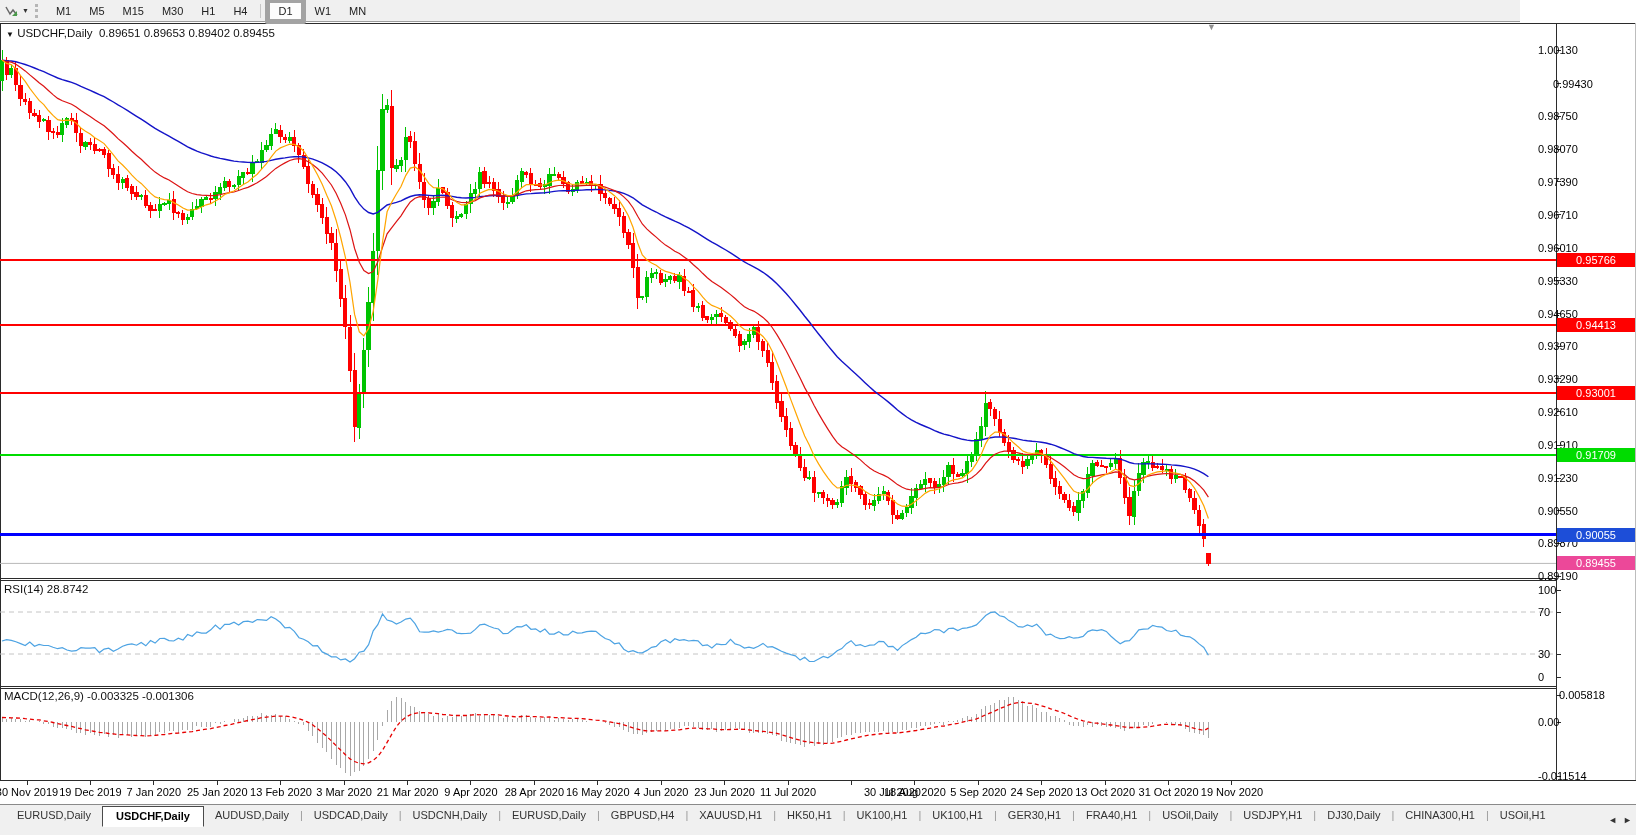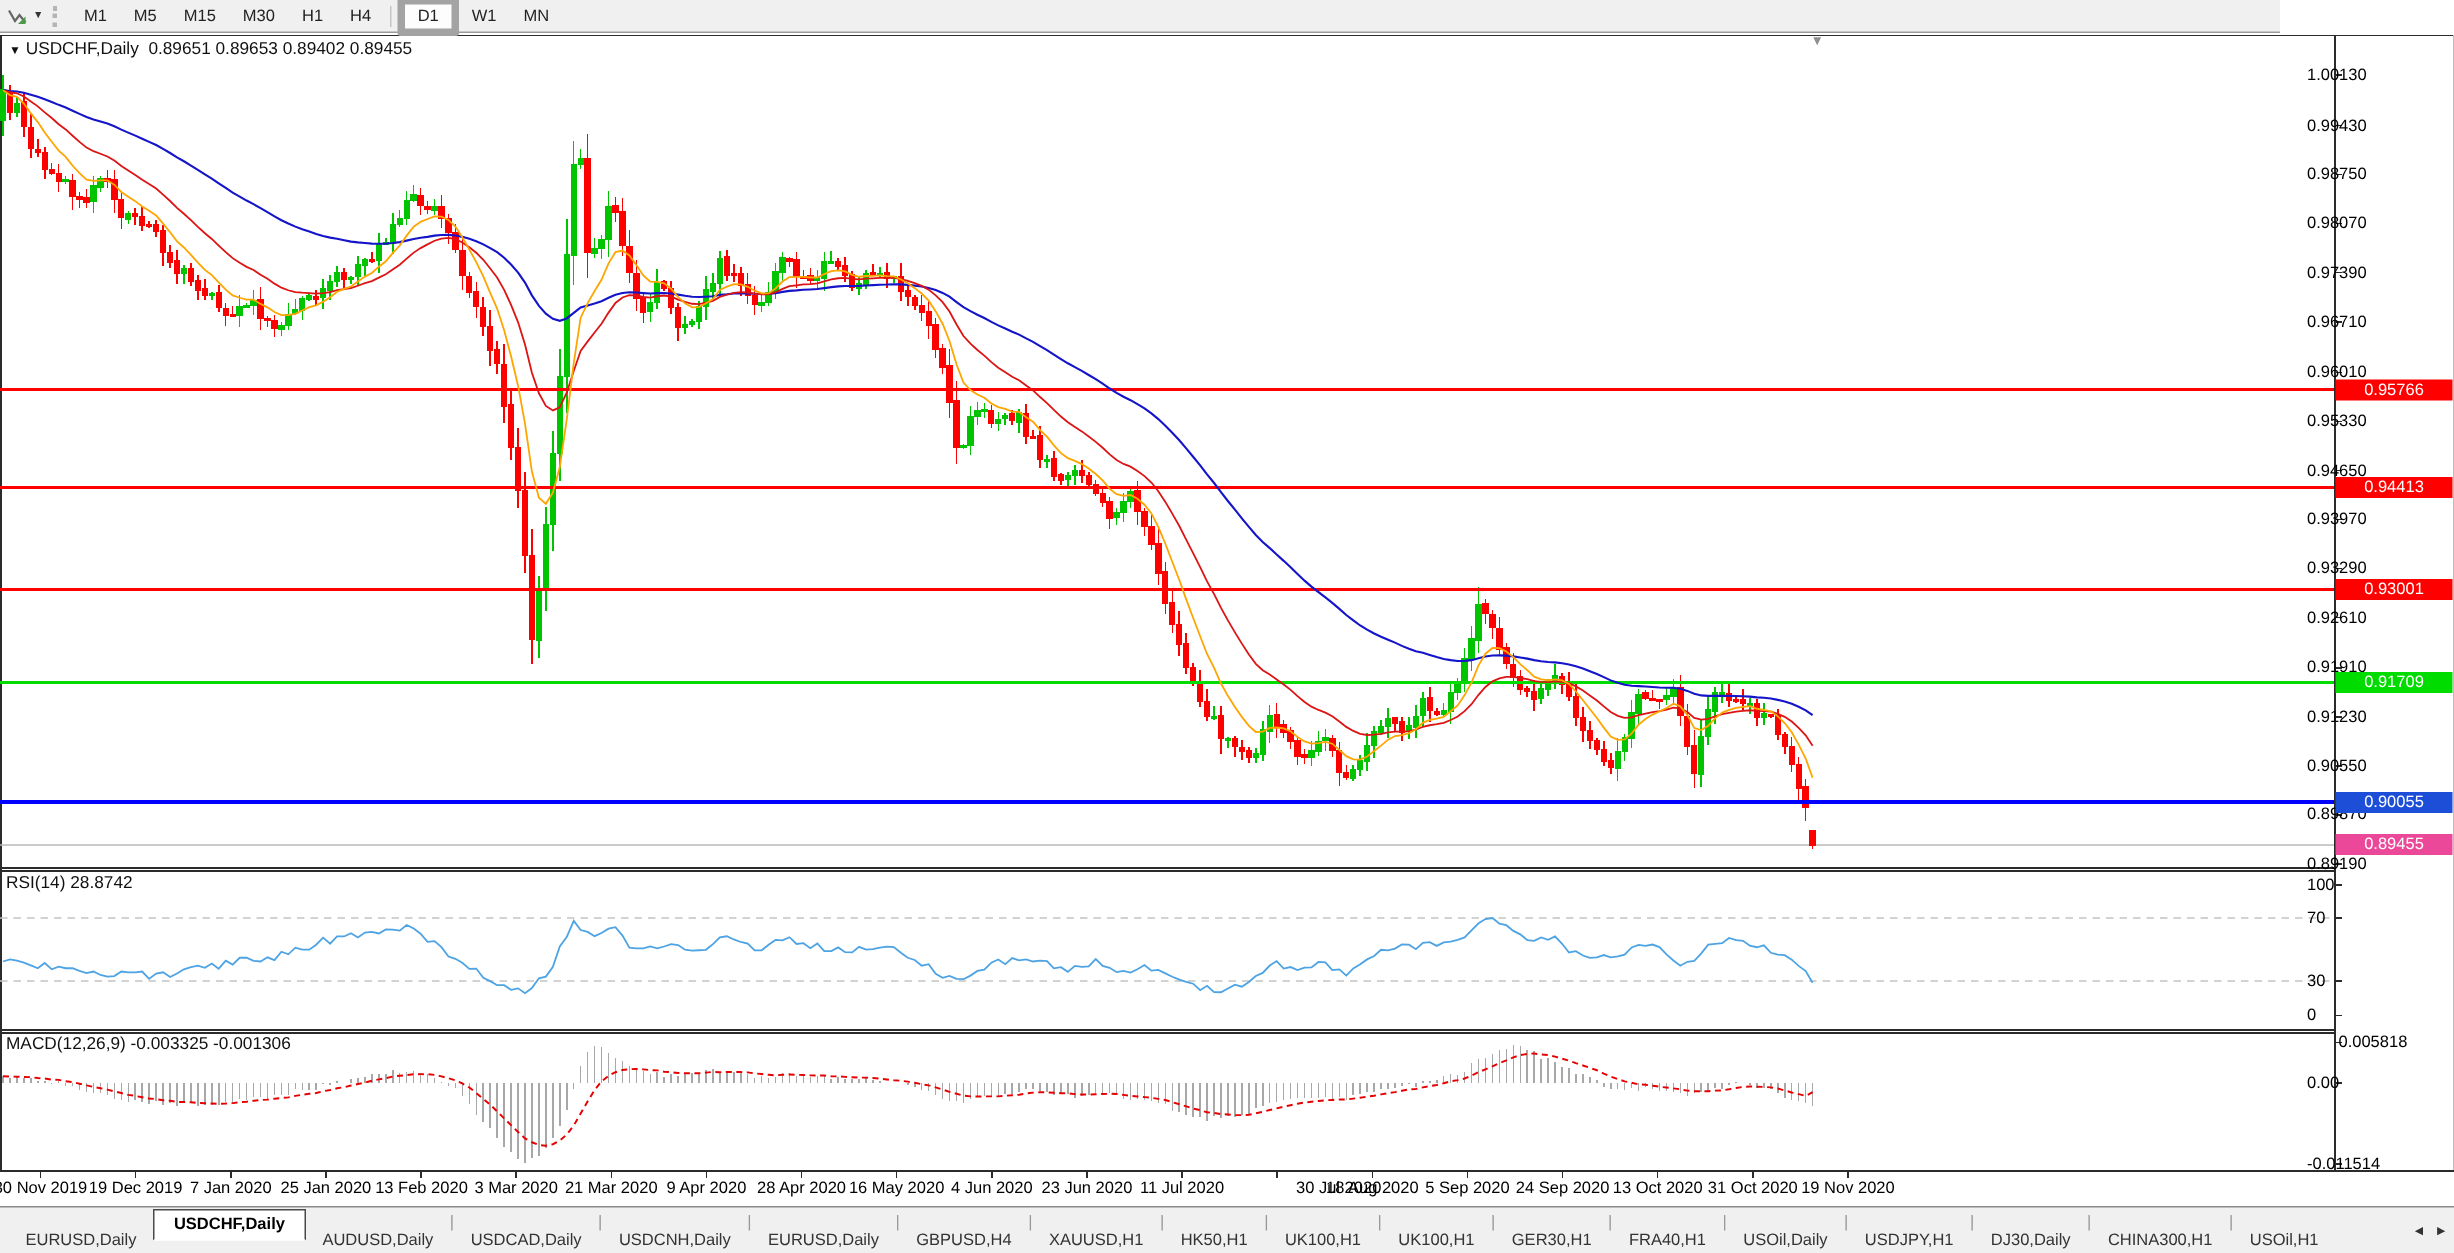--- a/index.html
+++ b/index.html
@@ -12,21 +12,21 @@
   .tf-btn{font-size:11px;color:#222;padding:0 8px;height:16px;line-height:16px;border:1px solid transparent;border-radius:2px;cursor:default;}
   .tf-btn.active{background:#fdfdfd;border:5px solid #a3a3a3;}
   .overlay{position:absolute;z-index:3;}
   .chart-title{top:27px;left:6px;font-size:11.5px;color:#111;white-space:pre;}
   .small-tri{font-size:8px;color:#111;}
   .ind-label{font-size:11.5px;color:#111;}
   .axis-label{position:absolute;z-index:3;left:1538px;width:72px;font-size:11px;color:#000;height:14px;line-height:14px;}
   .badge{position:absolute;z-index:4;left:1557px;width:78px;height:14px;line-height:14px;font-size:11px;color:#fff;text-align:center;}
   .date-label{position:absolute;z-index:3;top:786px;width:84px;text-align:center;font-size:11px;color:#000;}
   .tabbar{position:absolute;left:0;top:804px;width:1636px;height:31px;background:#f0f0f0;border-top:1px solid #8a8a8a;z-index:5;display:flex;align-items:flex-start;}
-  .tab{font-size:11px;color:#333;padding:16px 11px 3px 11px;white-space:nowrap;cursor:default;}
+  .tab{font-size:11px;color:#333;padding:4px 11px 3px 11px;white-space:nowrap;cursor:default;}
   .tab.active{background:#fff;border:1px solid #4a4a4a;border-bottom:1px solid #fff;font-weight:bold;color:#000;margin-top:1px;padding:3px 13px 4px 13px;}
   .tabsep{color:#999;padding:4px 0;font-size:11px;}
   .tab-nav{position:absolute;right:4px;top:10px;font-size:9px;color:#333;z-index:6;}
   .tab-nav span{margin-left:6px;}
   svg.canvas{position:absolute;left:0;top:0;z-index:1;}
   .scroll-marker{position:absolute;left:1207px;top:22px;font-size:9px;color:#8f8f8f;z-index:3;}
 </style>
 </head>
 <body>
 
@@ -921,21 +921,21 @@
         <line x1="978.3000000000001" y1="781" x2="978.3000000000001" y2="785" stroke="#2b2b2b" stroke-width="1"></line>
         <line x1="1041.72" y1="781" x2="1041.72" y2="785" stroke="#2b2b2b" stroke-width="1"></line>
         <line x1="1105.14" y1="781" x2="1105.14" y2="785" stroke="#2b2b2b" stroke-width="1"></line>
         <line x1="1168.56" y1="781" x2="1168.56" y2="785" stroke="#2b2b2b" stroke-width="1"></line>
         <line x1="1231.98" y1="781" x2="1231.98" y2="785" stroke="#2b2b2b" stroke-width="1"></line>
       </g>
     </svg>
 
   <div id="labels">
       <div class="axis-label" style="top: 43.0392px;">1.00130</div>
-      <div class="axis-label" style="top: 76.7022px;">0.99430</div>
+      <div class="axis-label" style="top: 76.7022px; margin-left: 15px;">0.99430</div>
       <div class="axis-label" style="top: 109.403px;">0.98750</div>
       <div class="axis-label" style="top: 142.105px;">0.98070</div>
       <div class="axis-label" style="top: 174.806px;">0.97390</div>
       <div class="axis-label" style="top: 207.507px;">0.96710</div>
       <div class="axis-label" style="top: 241.17px;">0.96010</div>
       <div class="axis-label" style="top: 273.871px;">0.95330</div>
       <div class="axis-label" style="top: 306.572px;">0.94650</div>
       <div class="axis-label" style="top: 339.274px;">0.93970</div>
       <div class="axis-label" style="top: 371.975px;">0.93290</div>
       <div class="axis-label" style="top: 404.676px;">0.92610</div>

